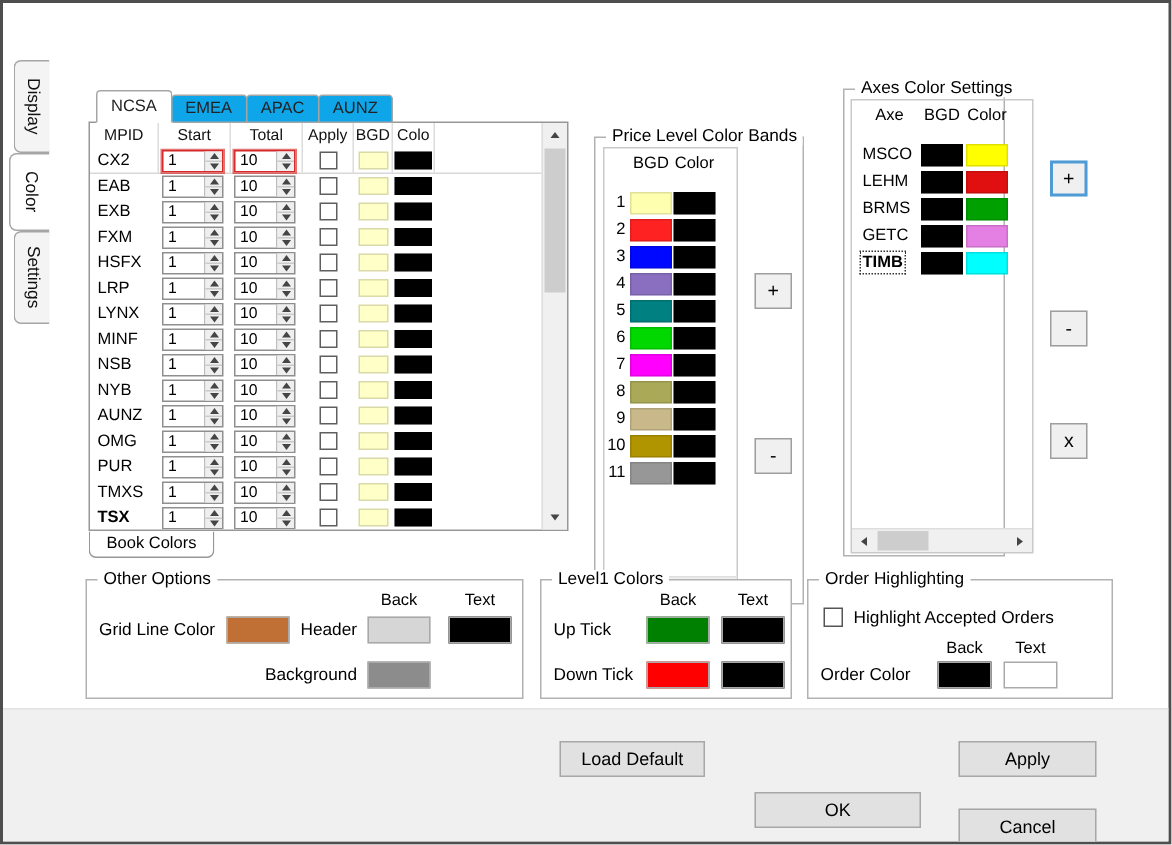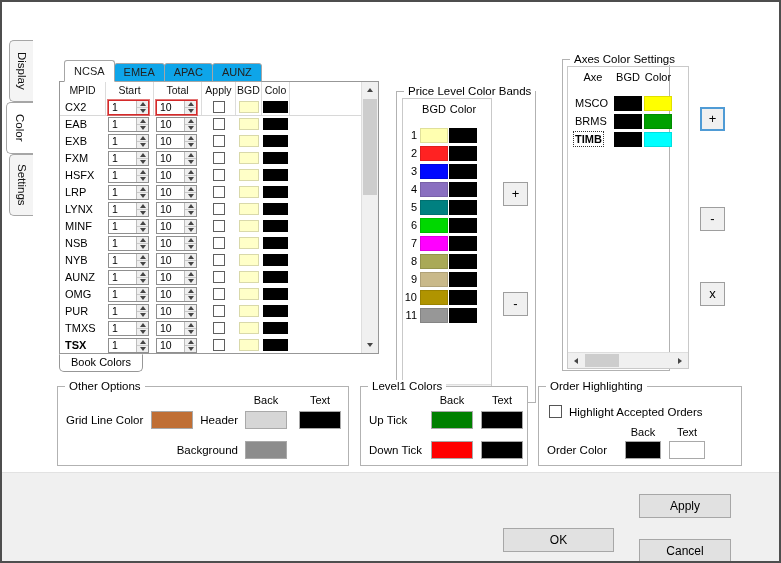--- a/index.html
+++ b/index.html
@@ -626,23 +626,33 @@
       <span class="colhdr" style="left:4px;top:4px">Axe</span>
       <span class="colhdr" style="left:39px;top:4px">BGD</span>
       <span class="colhdr" style="left:69px;top:4px">Color</span>
       <div class="alist">
           <div class="arow">
             <span class="aname">MSCO</span>
             <span class="asw" style="left: 46px; background: rgb(0, 0, 0);"></span>
             <span class="asw" style="left: 76px; background: rgb(255, 255, 0);"></span>
           </div>
           <div class="arow">
+            <span class="aname">LEHM</span>
+            <span class="asw" style="left: 46px; background: rgb(0, 0, 0);"></span>
+            <span class="asw" style="left: 76px; background: rgb(224, 16, 16);"></span>
+          </div>
+          <div class="arow">
             <span class="aname">BRMS</span>
             <span class="asw" style="left: 46px; background: rgb(0, 0, 0);"></span>
             <span class="asw" style="left: 76px; background: rgb(0, 160, 0);"></span>
+          </div>
+          <div class="arow">
+            <span class="aname">GETC</span>
+            <span class="asw" style="left: 46px; background: rgb(0, 0, 0);"></span>
+            <span class="asw" style="left: 76px; background: rgb(228, 127, 228);"></span>
           </div>
           <div class="arow">
             <span class="aname sel">TIMB</span>
             <span class="asw" style="left: 46px; background: rgb(0, 0, 0);"></span>
             <span class="asw" style="left: 76px; background: rgb(0, 255, 255);"></span>
           </div>
         </div>
       <div class="hscroll">
         <div class="hs-l">
             <i class="tl"></i>
@@ -690,18 +700,19 @@
     <span class="cb2" style="left:10px;top:18px"></span>
     <span class="flabel" style="left:30px;top:19px">Highlight Accepted Orders</span>
     <span class="colhdr" style="left:83px;top:39px">Back</span>
     <span class="colhdr" style="left:127px;top:39px">Text</span>
     <span class="flabel" style="left:8px;top:57px">Order Color</span>
     <span class="fsw" style="left: 86px; top: 54px; width: 36px; background: rgb(0, 0, 0);"></span>
     <span class="fsw" style="left: 130px; top: 54px; width: 36px; background: rgb(255, 255, 255);"></span>
   </div>
 
   <div class="footer">
+    <button class="btn" style="left:371px;top:21px;width:97px">Load Default</button>
     <button class="btn" style="left:637px;top:21px;width:92px">Apply</button>
     <button class="btn" style="left:501px;top:55px;width:111px">OK</button>
     <button class="btn" style="left:637px;top:66px;width:92px">Cancel</button>
   </div>
 
 </div>
 
 </body></html>

